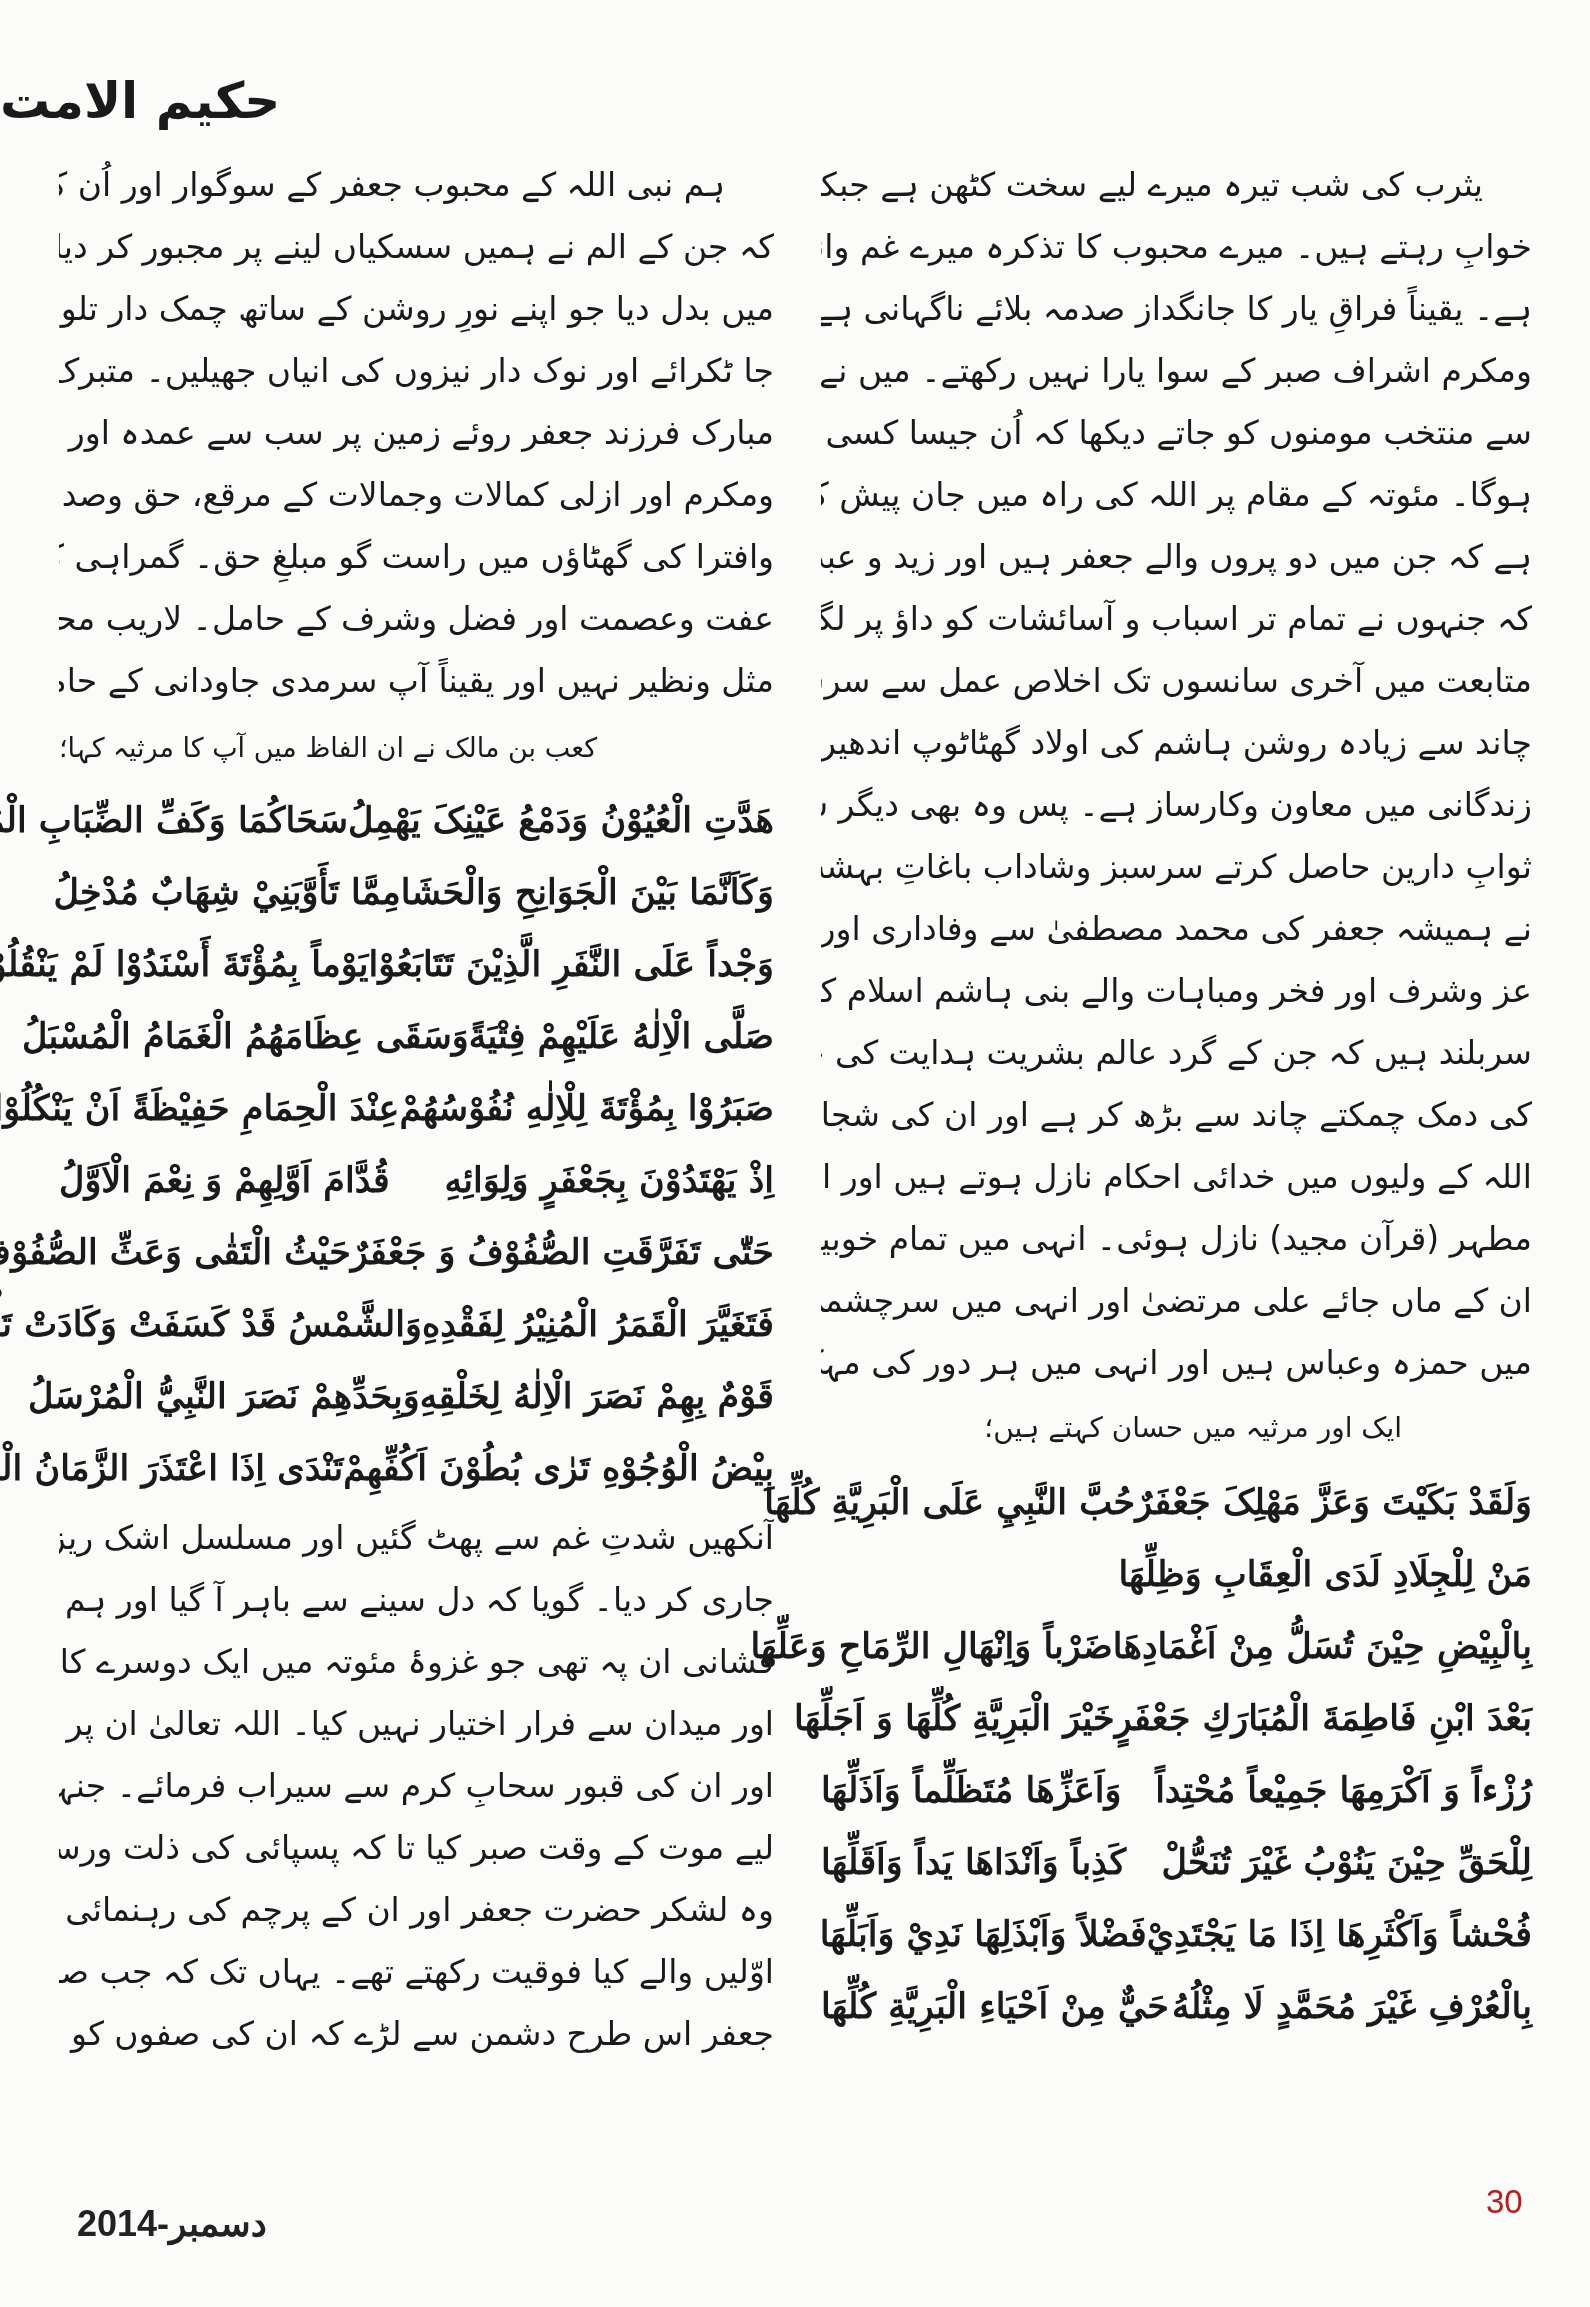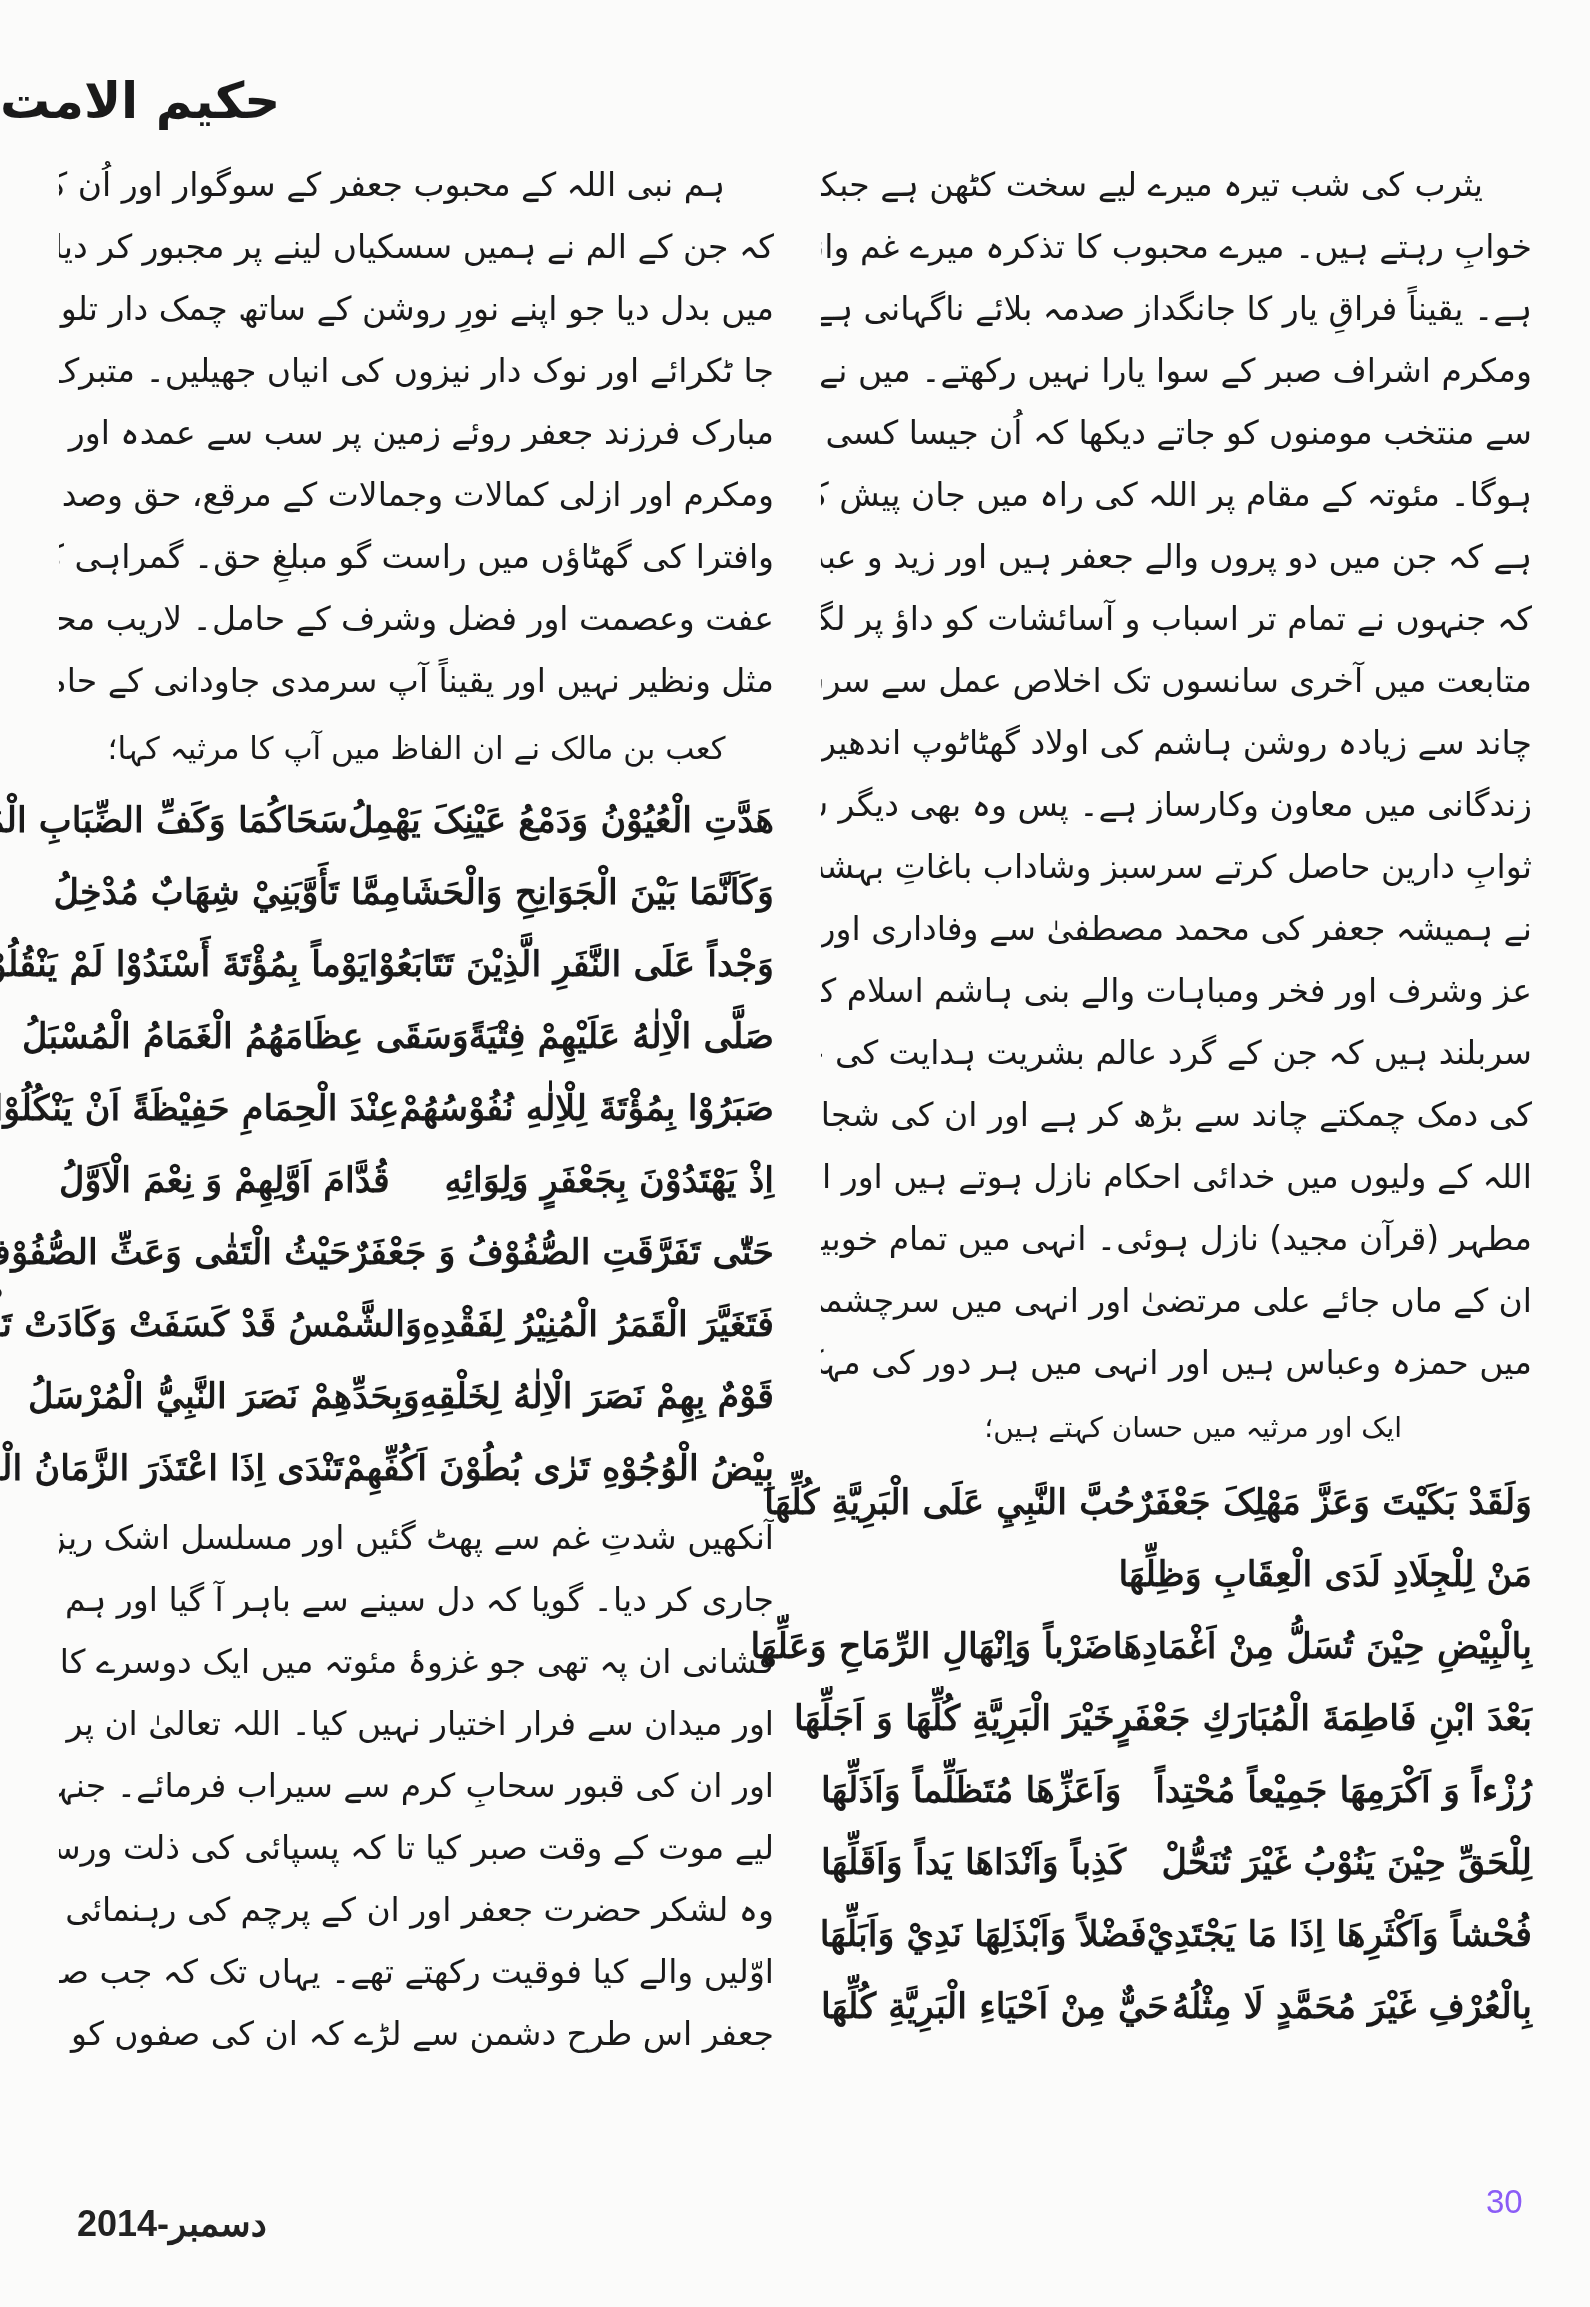--- a/index.html
+++ b/index.html
@@ -13,34 +13,34 @@
   }
   .col { position: absolute; top: 154px; direction: rtl; }
   .col-right { left: 821px; width: 711px; }
   .col-left { left: 59px; width: 715px; }
   .para p {
     margin: 0; font-size: 33px; line-height: 62px; text-align: justify; text-align-last: justify;
     font-family: "DejaVu Sans", sans-serif; white-space: nowrap; overflow: hidden;
   }
   .para p.last { text-align-last: right; }
   .para p.first { padding-right: 49px; }
-  .intro { margin: 0; font-size: 31px; line-height: 62px; text-align: center; font-family: "DejaVu Sans", sans-serif; }
+  .intro { margin: 0; font-size: 27px; line-height: 62px; text-align: left; font-family: "DejaVu Sans", sans-serif; }
   .verses { margin: 0; }
   .verse {
     display: flex; justify-content: space-between; height: 72px; align-items: center;
     font-family: "DejaVu Serif", serif; font-size: 35px; font-weight: bold; white-space: nowrap;
   }
   .verse span { display: block; }
   .footer-date {
     position: absolute; left: 77px; top: 2203px; font-size: 36px; font-weight: bold;
     font-family: "Liberation Sans", sans-serif; direction: rtl; color: #222;
   }
   .page-num {
     position: absolute; left: 1486px; top: 2183px; font-size: 33px;
-    font-family: "Liberation Sans", sans-serif; color: #8b5cf6;
+    font-family: "Liberation Sans", sans-serif; color: #b91c1c;
   }
 </style>
 </head>
 <body>
 
 <div class="title">حکیم الامت</div>
 
 <div class="col col-right">
   <div class="para" id="rp1">
       <p class="first">یثرب کی شب تیرہ میرے لیے سخت کٹھن ہے جبکہ لوگ سحر تک محو</p>

